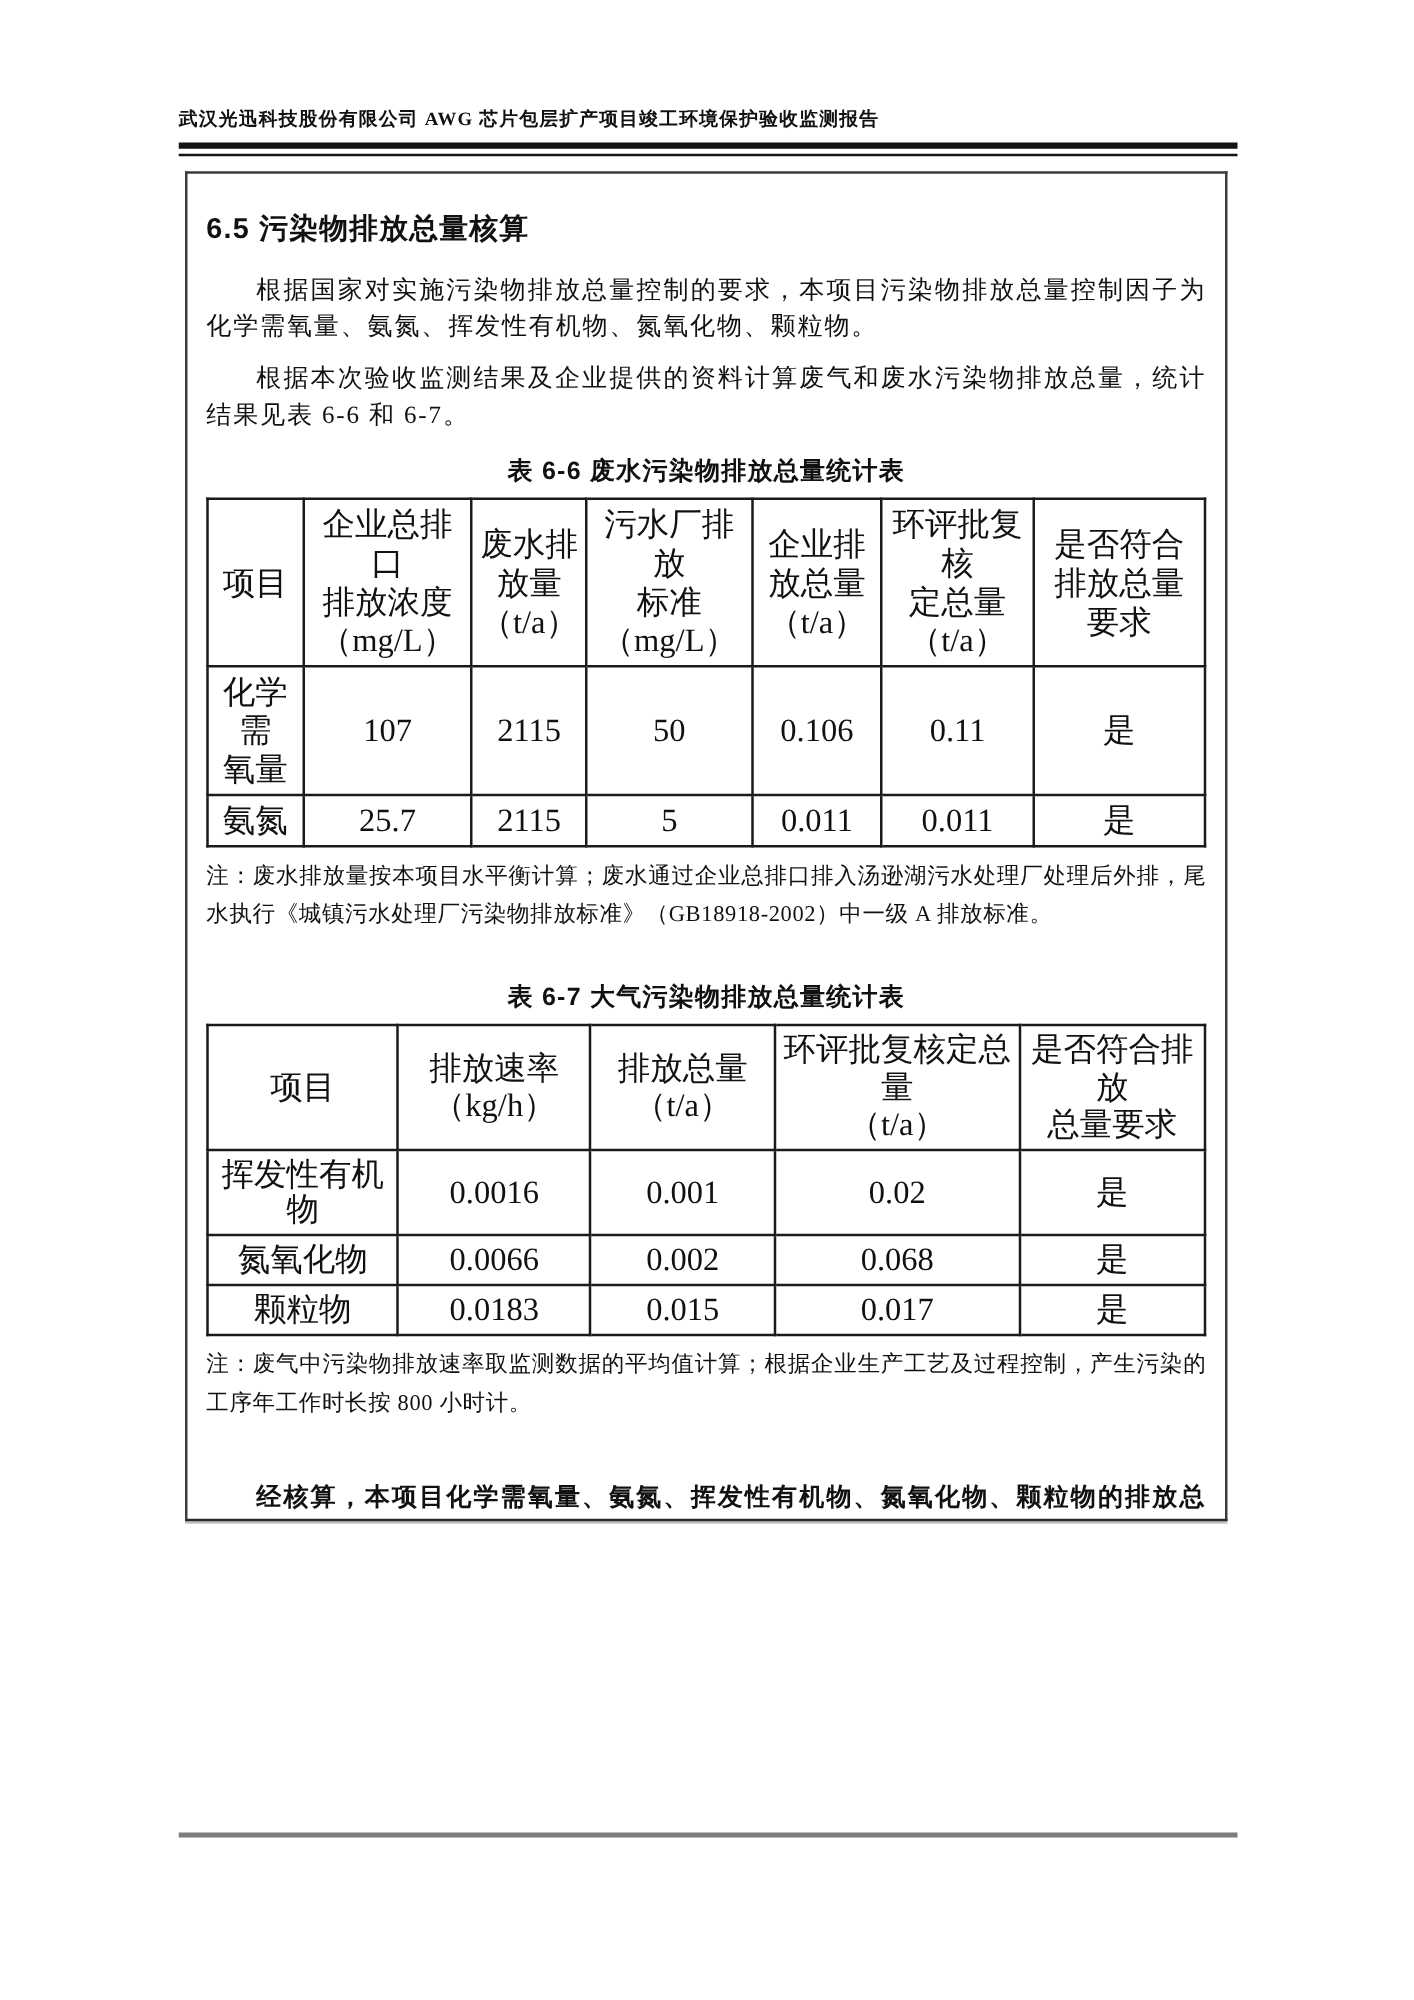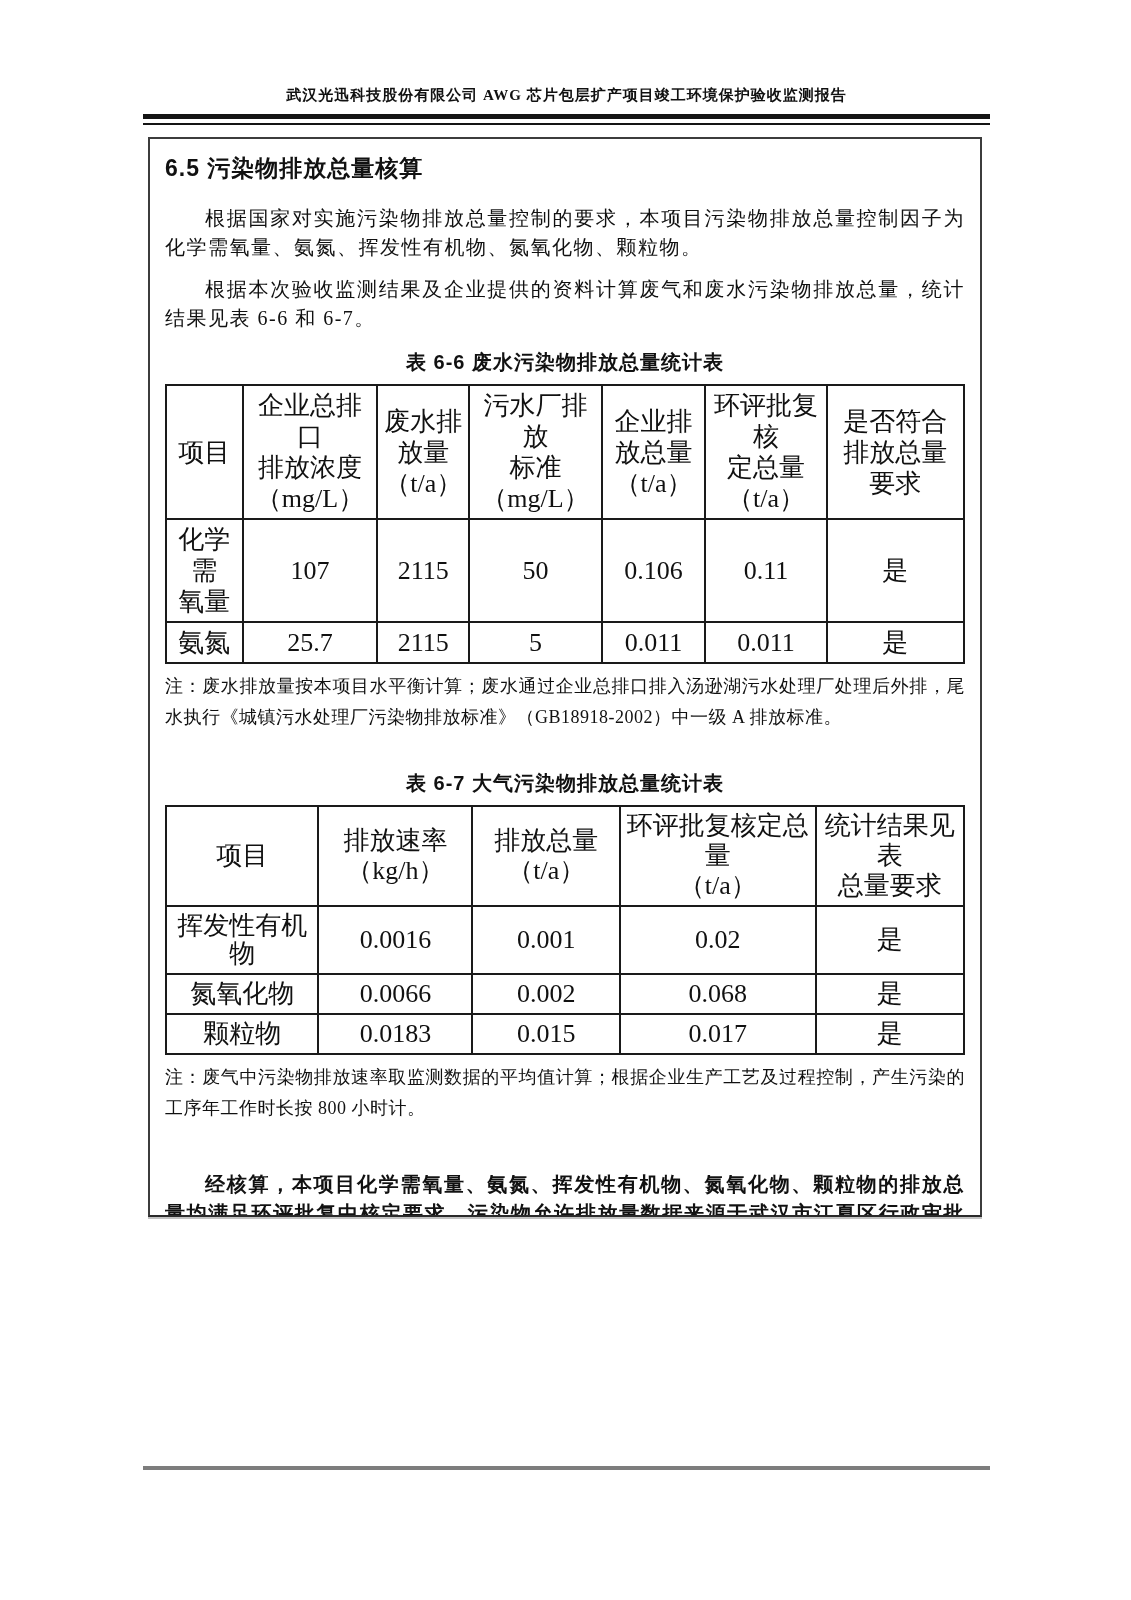--- a/index.html
+++ b/index.html
@@ -4,31 +4,31 @@
 <style>
   * { margin:0; padding:0; box-sizing:border-box; }
   html,body { background:#ffffff; }
   body {
     width:1131px; height:1600px; position:relative;
     font-family:"Liberation Serif","DejaVu Serif",serif;
     color:#111;
   }
   .doc-header-title {
     position:absolute; top:86px; left:143px; width:847px;
-    text-align:center; font-size:15px; font-weight:bold; letter-spacing:1px;
+    text-align:left; font-size:15px; font-weight:bold; letter-spacing:1px;
   }
   .double-rule { position:absolute; top:114px; left:143px; width:847px; }
   .double-rule .thick { height:5px; background:#141414; }
   .double-rule .thin  { height:2px; background:#141414; margin-top:4px; }
 
   .content-box {
     position:absolute; top:137px; left:148px; width:834px; height:1080px;
     border:2px solid #3c3c3c; border-bottom-color:#2a2a2a;
     box-shadow:0 2px 0 rgba(120,120,120,.45);
-    padding:8px 15px 0 15px; overflow:hidden;
+    padding:22px 15px 0 15px; overflow:hidden;
   }
   .section-heading {
     font-family:"Liberation Sans","DejaVu Sans",sans-serif;
     font-size:23px; font-weight:bold; margin:6px 0 20px 0; letter-spacing:1px;
   }
   .para {
     font-size:20px; line-height:29px; letter-spacing:1.5px;
     text-align:justify; text-indent:2em; margin-bottom:13px;
   }
   .closing { margin-top:46px;font-weight:bold; }
@@ -147,21 +147,21 @@
       </colgroup>
   <thead>
         <tr>
           <th>项目</th>
           <th>排放速率
 （kg/h）</th>
           <th>排放总量
 （t/a）</th>
           <th>环评批复核定总量
 （t/a）</th>
-          <th>统计结果见表
+          <th>是否符合排放
 总量要求</th>
         </tr>
       </thead>
       <tbody>
         <tr>
           <td>挥发性有机物</td>
           <td>0.0016</td>
           <td>0.001</td>
           <td>0.02</td>
           <td>是</td>

